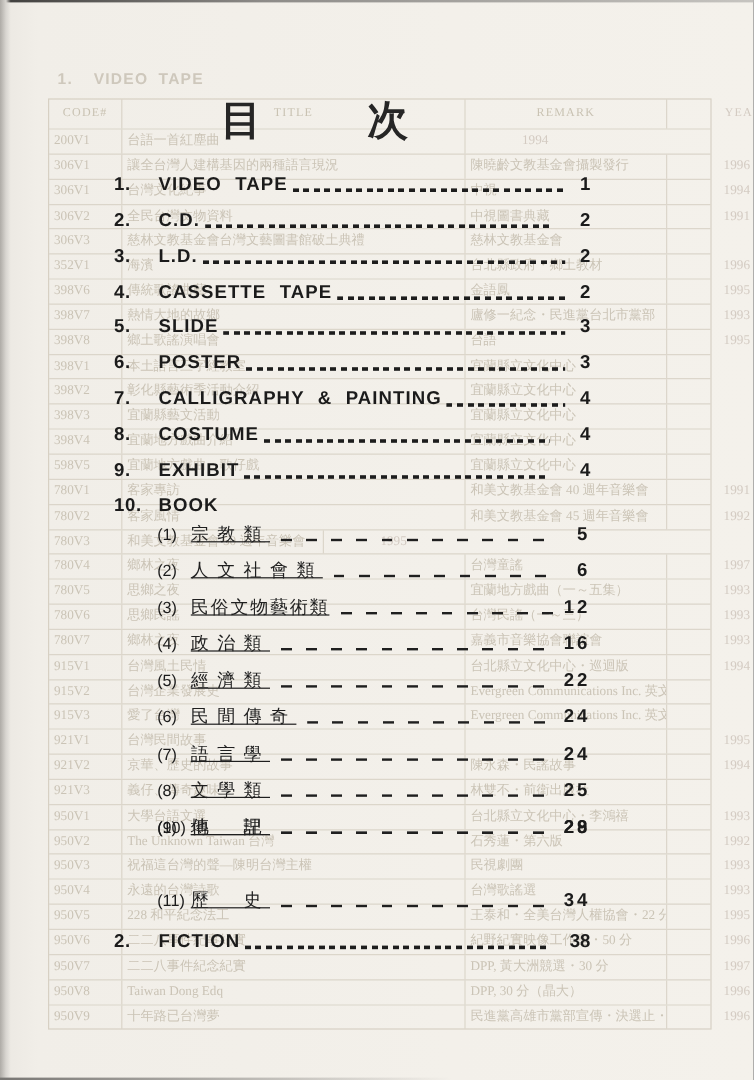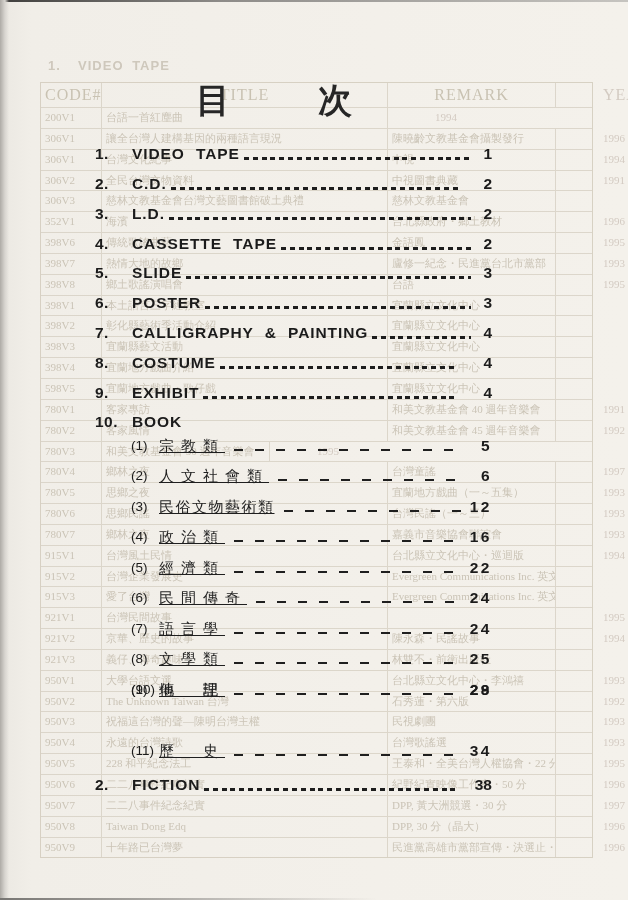--- a/index.html
+++ b/index.html
@@ -27,25 +27,25 @@
   .grow{display:flex;height:19.85px;border-top:1px solid rgba(208,201,186,.7);}
   .grow.ghead{height:24px;border-top:none;font-size:12px;letter-spacing:1px;color:#c7c0b0;}
   .gcell{overflow:hidden;white-space:nowrap;font-size:11px;line-height:19.5px;
     padding:0 4px;border-right:1px solid rgba(208,201,186,.7);
     font-family:"Liberation Serif",serif;}
   .gcell:last-child{border-right:none;margin-left:43px;}
   .gc-code{width:52px;flex:none;}
   .gc-title{width:277px;flex:none;}
   .gc-remark{width:159px;flex:none;}
   .gc-year{width:33px;flex:none;color:#d2c9c0;}
-  .ghead .gcell{text-align:center;line-height:24px;font-size:16px;}
+  .ghead .gcell{text-align:center;line-height:24px;font-size:10px;}
 
   
   .toc{position:absolute;inset:0;color:#1b1b1b;}
-  .doc-title{position:absolute;top:78px;left:196px;
+  .doc-title{position:absolute;top:78px;left:184px;
     font-family:Liberation Sans, sans-serif;font-size:34px;font-weight:600;color:#262626;}
   .doc-title .t2{margin-left:88px;}
   .row{position:absolute;display:flex;height:20px;line-height:20px;}
   .row.main{left:95px;width:397px;}
   .row.sub{left:131px;width:361px;}
   .num{flex:none;width:37px;font-weight:bold;font-size:15.5px;letter-spacing:.5px;}
   .elabel{flex:none;font-weight:bold;font-size:15.5px;letter-spacing:.9px;word-spacing:6px;white-space:nowrap;}
   .pfx{flex:none;min-width:28px;font-size:13.5px;font-weight:500;}
   .clabel{flex:none;font-family:"Liberation Serif",serif;font-size:15px;font-weight:500;
     letter-spacing:7px;white-space:nowrap;color:#1f1f1f;text-decoration:underline;}

